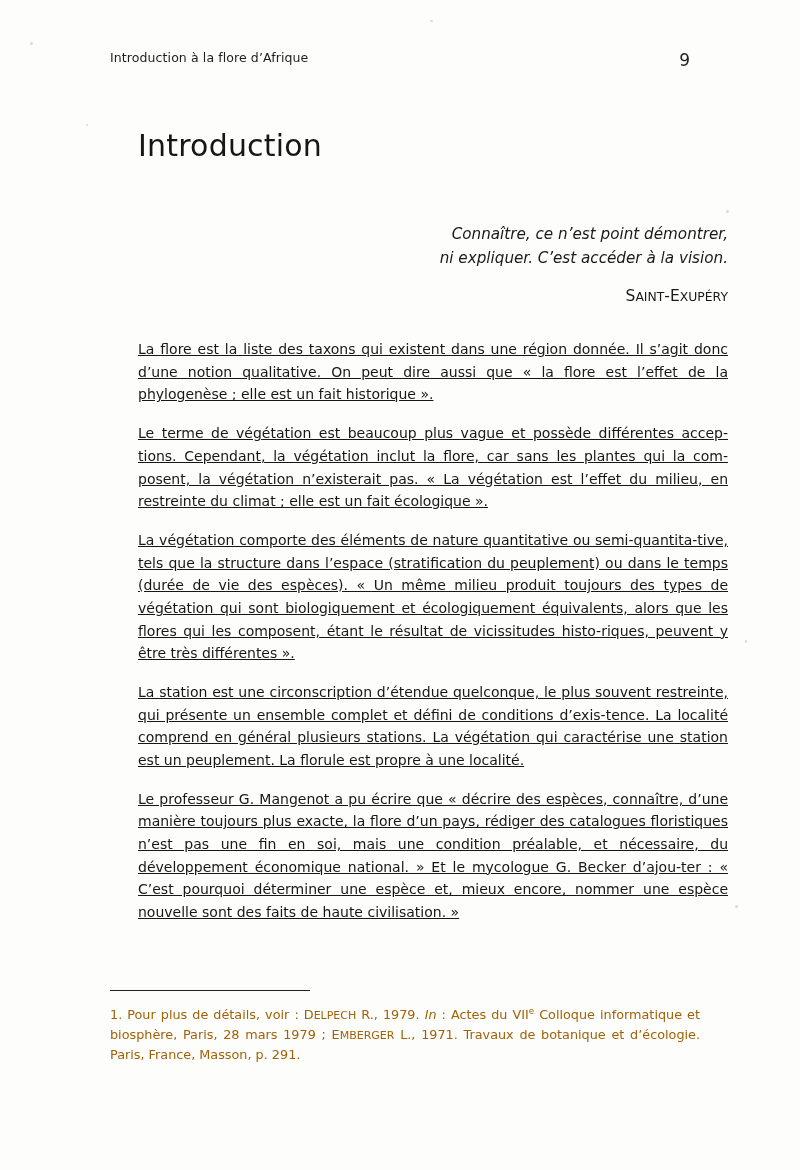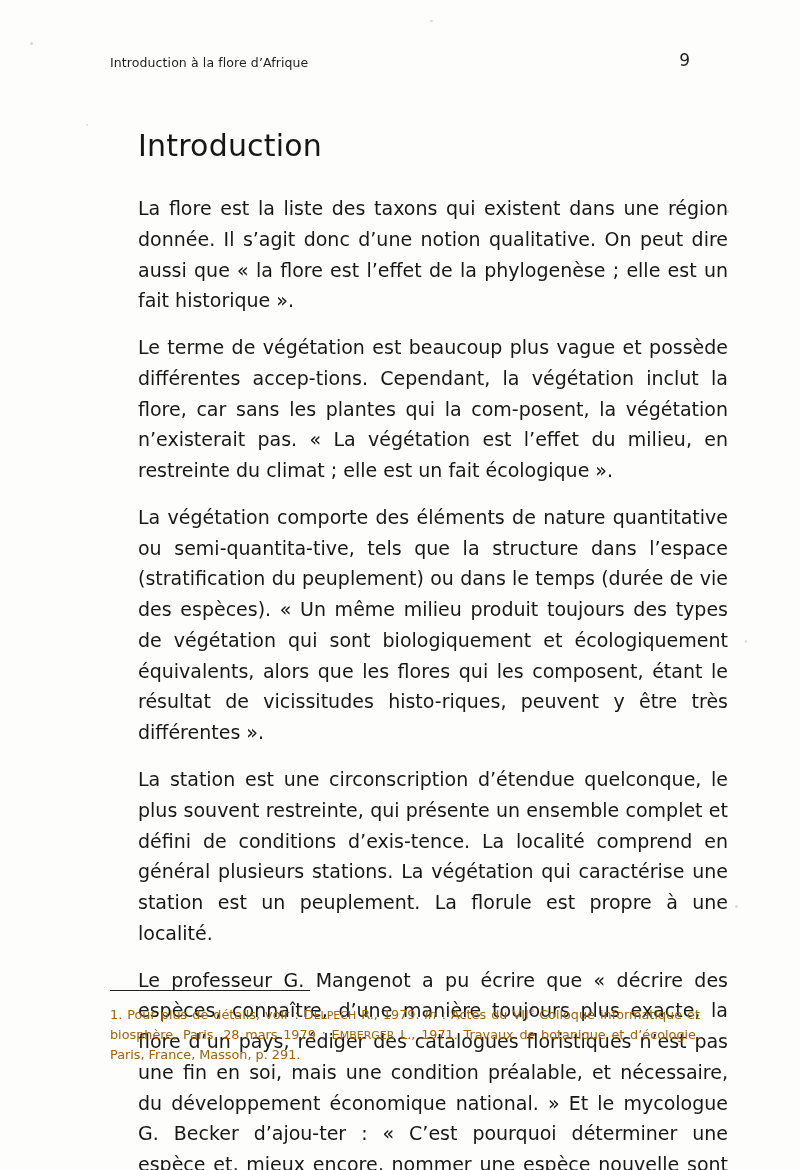--- a/index.html
+++ b/index.html
@@ -20,21 +20,21 @@
     inset: 0;
     background: #fdfdfc;
   }
   .running-head {
     position: absolute;
     top: 50px;
     left: 110px;
     right: 110px;
     display: flex;
     justify-content: space-between;
-    align-items: flex-end;
+    align-items: flex-start;
   }
   .running-head .title {
     font-size: 12.5px;
     letter-spacing: 0.1px;
     color: #1e1e1e;
   }
   .running-head .folio {
     font-size: 17px;
     color: #1e1e1e;
   }
@@ -73,26 +73,27 @@
     font-size: 15.5px;
   }
   .sc {
     font-size: 12.4px;
   }
   .body-text {
     margin-top: 30px;
   }
   p.para {
     margin: 0 0 16px 0;
-    font-size: 19px;
+    font-size: 14px;
     line-height: 1.62;
     text-align: justify;
     text-justify: inter-word;
     color: #171717;
     hyphens: manual;
+    text-decoration: underline;
   }
   p.para:last-child {
     margin-bottom: 0;
   }
   sup {
     font-size: 0.68em;
     vertical-align: super;
   }
   .footnote-area {
     position: absolute;
@@ -136,20 +137,27 @@
 
   <div class="running-head">
     <span class="title">Introduction à la flore d’Afrique</span>
     <span class="folio">9</span>
   </div>
 
   <div class="content">
 
     <h1 class="chapter-title">Introduction</h1>
 
+    <div class="epigraph">
+      <span class="line">Connaître, ce n’est point démontrer,</span>
+      <span class="line">ni expliquer. C’est accéder à la vision.</span>
+      <div class="epigraph-attrib">
+        <span class="smallcaps-first">S</span><span class="sc">AINT</span><span class="smallcaps-first">-E</span><span class="sc">XUPÉRY</span>
+      </div>
+    </div>
 
     <div class="body-text">
       <p class="para">La flore est la liste des taxons qui existent dans une région donnée. Il s’agit donc d’une notion qualitative. On peut dire aussi que « la flore est l’effet de la phylogenèse ; elle est un fait historique ».</p>
       <p class="para">Le terme de végétation est beaucoup plus vague et possède différentes accep-tions. Cependant, la végétation inclut la flore, car sans les plantes qui la com-posent, la végétation n’existerait pas. « La végétation est l’effet du milieu, en restreinte du climat ; elle est un fait écologique ».</p>
       <p class="para">La végétation comporte des éléments de nature quantitative ou semi-quantita-tive, tels que la structure dans l’espace (stratification du peuplement) ou dans le temps (durée de vie des espèces). « Un même milieu produit toujours des types de végétation qui sont biologiquement et écologiquement équivalents, alors que les flores qui les composent, étant le résultat de vicissitudes histo-riques, peuvent y être très différentes ».</p>
       <p class="para">La station est une circonscription d’étendue quelconque, le plus souvent restreinte, qui présente un ensemble complet et défini de conditions d’exis-tence. La localité comprend en général plusieurs stations. La végétation qui caractérise une station est un peuplement. La florule est propre à une localité.</p>
       <p class="para">Le professeur G. Mangenot a pu écrire que « décrire des espèces, connaître, d’une manière toujours plus exacte, la flore d’un pays, rédiger des catalogues floristiques n’est pas une fin en soi, mais une condition préalable, et nécessaire, du développement économique national. » Et le mycologue G. Becker d’ajou-ter : « C’est pourquoi déterminer une espèce et, mieux encore, nommer une espèce nouvelle sont des faits de haute civilisation. »</p>
     </div>
 
   </div>

